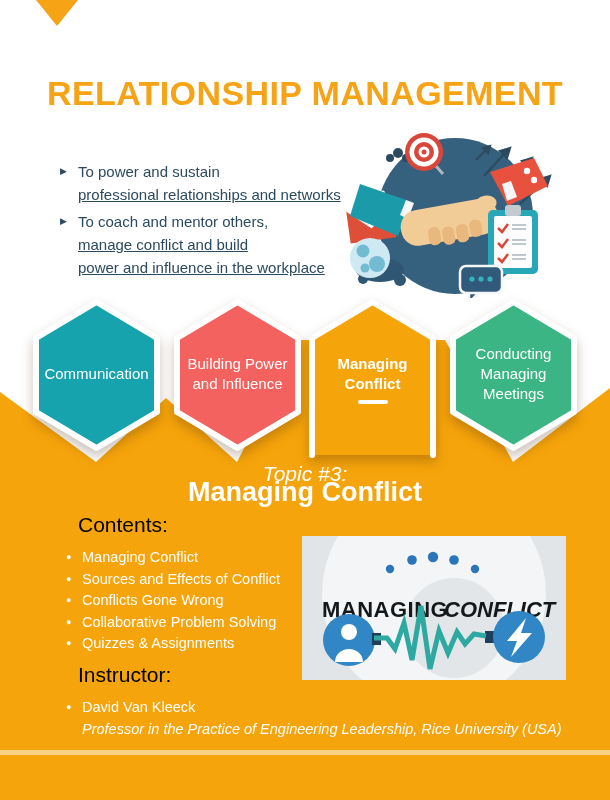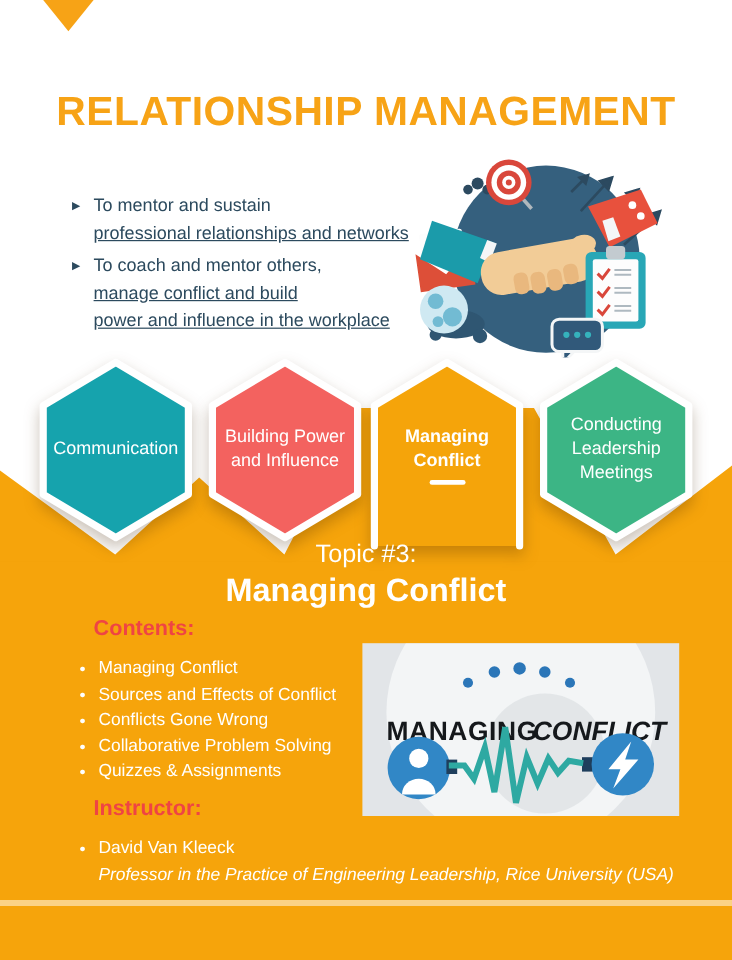--- a/index.html
+++ b/index.html
@@ -35,27 +35,27 @@
   .hex svg{overflow:visible;}
   .hex-shape{filter:drop-shadow(0 6px 6px rgba(70,35,0,.28));}
   .hex-label{position:absolute;left:0;top:0;width:129px;height:150px;display:flex;
     flex-direction:column;align-items:center;justify-content:center;text-align:center;
     color:#fff;font-size:15px;line-height:20px;padding:0 8px;box-sizing:border-box;}
   .hex-label.bold{font-weight:bold;}
   .hex-dash{position:absolute;left:50%;top:101px;transform:translateX(-50%);
     width:30px;height:4px;background:#fff;border-radius:2px;}
 
   
-  .topic-kicker{position:absolute;left:0;right:0;top:450px;text-align:center;
-    color:#fff;font-size:21px;}
+  .topic-kicker{position:absolute;left:0;right:0;top:462px;text-align:center;
+    color:#fff;font-size:21px;font-style:italic;}
   .topic-heading{position:absolute;left:0;right:0;top:477px;text-align:center;
     color:#fff;font-size:27px;font-weight:bold;}
 
   
-  .section-heading{position:absolute;color:#ef4444;font-size:18px;font-weight:bold;}
+  .section-heading{position:absolute;color:#000000;font-size:21px;font-weight:normal;}
   .contents-heading{left:78px;top:513px;}
   .instructor-heading{left:78px;top:663px;text-align:right;}
   .bullet-list{position:absolute;left:66px;top:547px;width:240px;}
   .bl-row{display:flex;align-items:flex-start;color:#fff;font-size:14.5px;line-height:21.5px;}
   .bl-dot{width:16px;flex:0 0 16px;font-size:9px;line-height:21.5px;color:#fff;}
   .instructor-name-row{position:absolute;left:66px;top:697px;}
   .instructor-role{position:absolute;left:82px;top:721px;color:#fff;font-size:14.5px;
     font-style:italic;}
 
   
@@ -73,21 +73,21 @@
 <div class="page">
 
   <div class="corner-tri"></div>
 
   <div class="main-title">RELATIONSHIP MANAGEMENT</div>
 
   <div class="objectives">
     <div class="obj-item">
       <div class="obj-row">
         <span class="obj-bullet">▶</span>
-        <span>To mentor and sustain</span>
+        <span>To power and sustain</span>
       </div>
       <div class="obj-cont">professional relationships and networks</div>
     </div>
     <div class="obj-item">
       <div class="obj-row">
         <span class="obj-bullet">▶</span>
         <span>To coach and mentor others,</span>
       </div>
       <div class="obj-cont">manage conflict and build</div>
       <div class="obj-cont">power and influence in the workplace</div>
@@ -220,21 +220,21 @@
     </div>
     <div class="hex-dash"></div>
   </div>
 
   <div class="hex" style="left:449px">
     <svg width="129" height="158" viewBox="0 0 129 158">
       <polygon class="hex-shape" points="64.5,3 125,39 125,113 64.5,149 4,113 4,39" fill="#3CB585" stroke="#ffffff" stroke-width="6" stroke-linejoin="round"></polygon>
     </svg>
     <div class="hex-label">
       <span>Conducting</span>
-      <span>Leadership Meetings</span>
+      <span>Managing Meetings</span>
     </div>
   </div>
 
   <div class="topic-kicker">Topic #3:</div>
   <div class="topic-heading">Managing Conflict</div>
 
   <div class="section-heading contents-heading">Contents:</div>
   <div class="bullet-list">
     <div class="bl-row">
       <span class="bl-dot">●</span>

